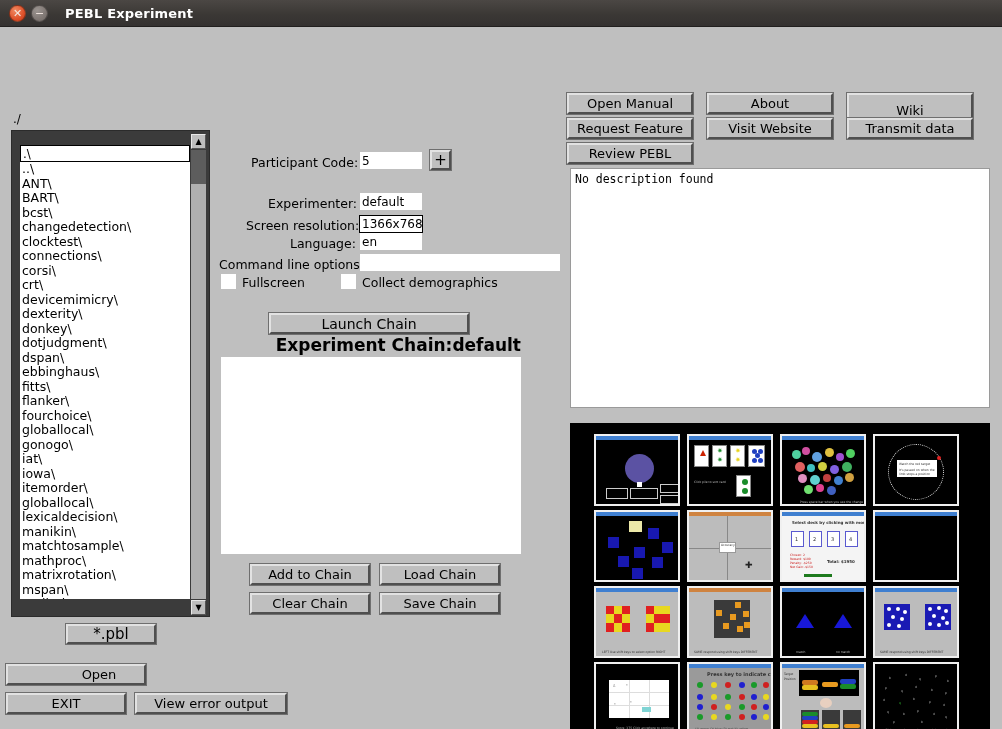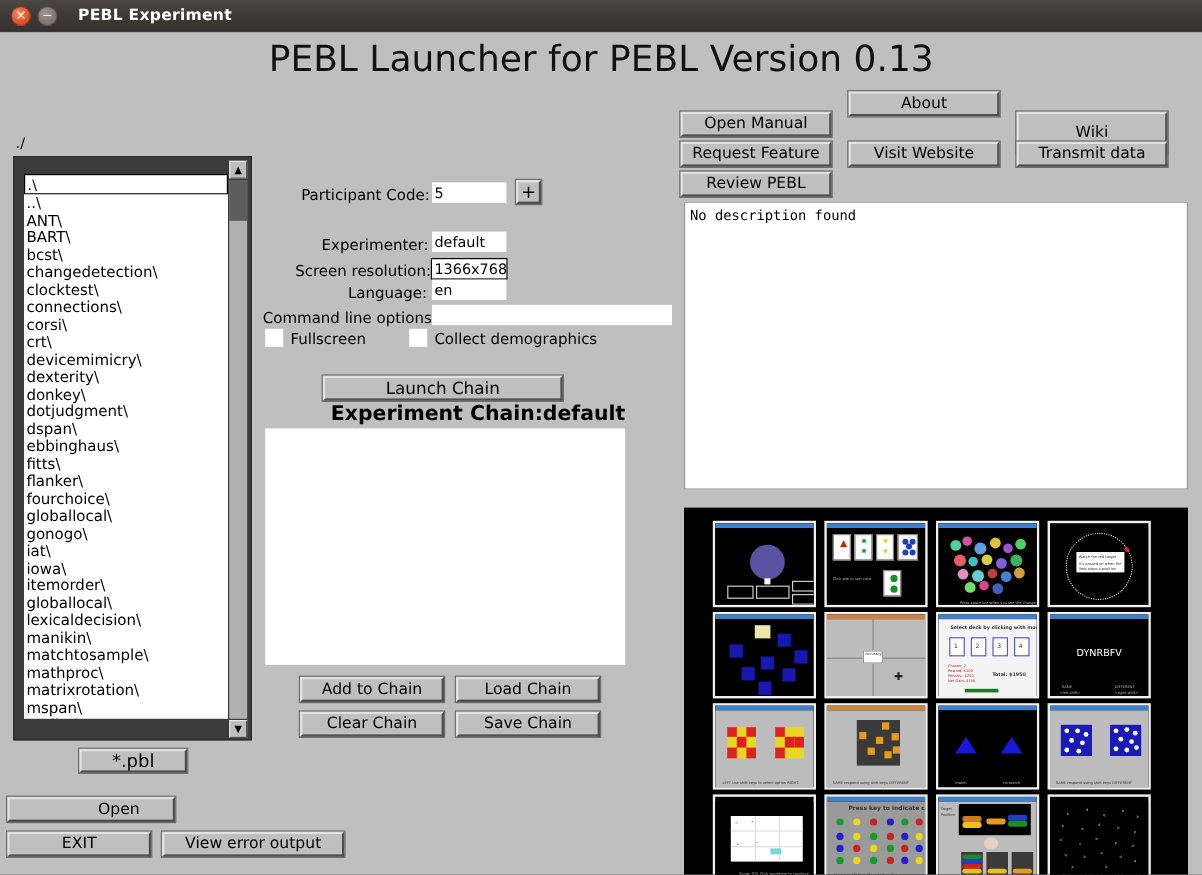--- a/index.html
+++ b/index.html
@@ -204,21 +204,21 @@
     left: 221px; top: 330px; width: 300px; height: 197px;
     background: #ffffff;
   }
   #addchain-btn  { left: 250px; top: 537px; width: 120px; height: 21px; }
   #loadchain-btn { left: 380px; top: 537px; width: 120px; height: 21px; }
   #clearchain-btn{ left: 250px; top: 566px; width: 120px; height: 21px; }
   #savechain-btn { left: 380px; top: 566px; width: 120px; height: 21px; }
 
   
   #openmanual-btn { left: 567px; top: 66px;  width: 126px; height: 21px; }
-  #about-btn      { left: 707px; top: 49px;  width: 126px; height: 21px; }
+  #about-btn      { left: 707px; top: 66px;  width: 126px; height: 21px; }
   #wiki-btn       { left: 847px; top: 66px;  width: 126px; height: 34px; }
   #reqfeature-btn { left: 567px; top: 91px;  width: 126px; height: 21px; }
   #visitweb-btn   { left: 707px; top: 91px;  width: 126px; height: 21px; }
   #transmit-btn   { left: 847px; top: 91px;  width: 126px; height: 21px; }
   #review-btn     { left: 567px; top: 116px; width: 126px; height: 21px; }
 
   #description-box {
     left: 570px; top: 141px; width: 420px; height: 240px;
     background: #ffffff;
     border: 1px solid #9a9a9a;
@@ -280,21 +280,20 @@
 <div id="window">
 
   <div id="titlebar">
     <div class="winbtn" id="btn-close">✕</div>
     <div class="winbtn" id="btn-min">─</div>
     <div class="wtitle">PEBL Experiment</div>
   </div>
 
   <div id="client">
 
-    <div id="page-title">PEBL Launcher for PEBL Version 0.13</div>
 
 
     <div class="lbl abs" id="path-label">./</div>
 
     <div class="abs" id="filelist-frame">
       <div id="filter-entry">.\</div>
       <div id="filelist">
           <div class="fileitem">..\</div>
           <div class="fileitem">ANT\</div>
           <div class="fileitem">BART\</div>
@@ -507,27 +506,20 @@
             <div class="tiny" style="left:8px;top:41px;color:#cc2020;">Reward:  $100</div>
             <div class="tiny" style="left:8px;top:45px;color:#cc2020;">Penalty: -$250</div>
             <div class="tiny" style="left:8px;top:49px;color:#cc2020;">Net Gain:-$150</div>
             <div class="tiny dark" style="left:45px;top:43px;font-size:4px;font-weight:bold;">Total: $1950</div>
             <div class="sq" style="left:22px;top:58px;width:28px;height:3px;background:#1d7a1d;"></div>
           </div>
         </div>
 
         <div class="thumb">
           <div class="tbar"></div>
-          <div class="body" style="background:#000;">
-            <div style="position:absolute;left:0;top:24px;width:100%;text-align:center;color:#fff;font-size:8px;">DYNRBFV</div>
-            <div class="tiny" style="left:10px;top:54px;">SAME</div>
-            <div class="tiny" style="left:8px;top:59px;">&lt;left shift&gt;</div>
-            <div class="tiny" style="left:54px;top:54px;">DIFFERENT</div>
-            <div class="tiny" style="left:54px;top:59px;">&lt;right shift&gt;</div>
-          </div>
         </div>
 
         <div class="thumb">
           <div class="tbar"></div>
           <div class="body" style="background:#bcbcbc;">
             <div class="sq" style="left:10px;top:14px;width:24px;height:26px;background:#e8d820;"></div>
             <div class="sq" style="left:10px;top:14px;width:8px;height:8px;background:#e02020;"></div>
             <div class="sq" style="left:26px;top:14px;width:8px;height:8px;background:#e02020;"></div>
             <div class="sq" style="left:18px;top:22px;width:8px;height:9px;background:#e02020;"></div>
             <div class="sq" style="left:10px;top:31px;width:8px;height:9px;background:#e02020;"></div>

